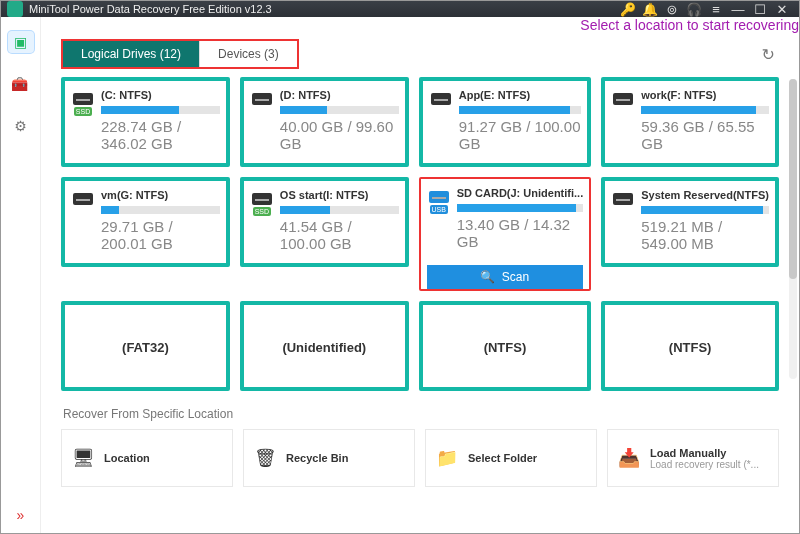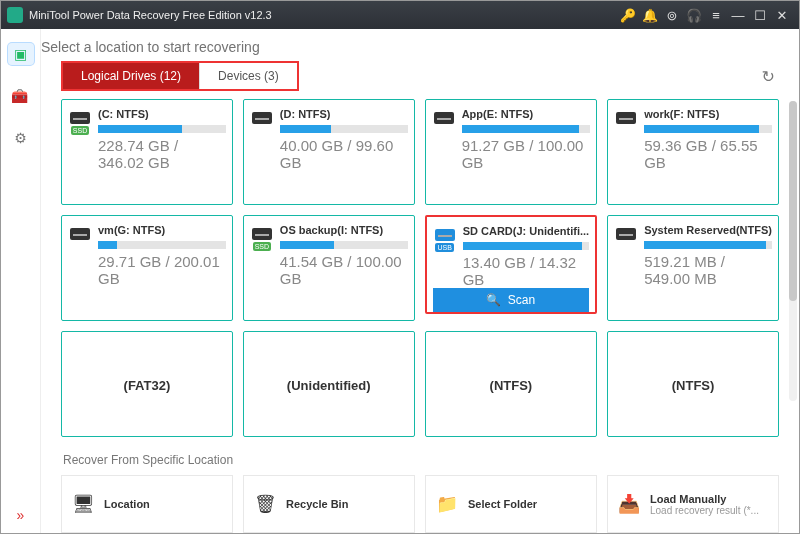--- a/index.html
+++ b/index.html
@@ -1,42 +1,42 @@
 <!DOCTYPE html>
 <html><head>
 <meta charset="utf-8">
 <style>
 * { box-sizing: border-box; margin: 0; padding: 0; font-family: "Segoe UI", Arial, sans-serif; }
 body { width: 800px; height: 534px; background: #f0f0f0; overflow: hidden; }
 .window { width: 800px; height: 534px; background: #fff; border: 1px solid #999; display: flex; flex-direction: column; }
-.titlebar { height: 28px; background: linear-gradient(#3a3f46,#2c3036); color: #eee; display: flex; align-items: center; padding: 0 6px; font-size: 11px; }
+.titlebar { height: 16px; background: linear-gradient(#3a3f46,#2c3036); color: #eee; display: flex; align-items: center; padding: 0 6px; font-size: 11px; }
 .titlebar .logo { width:16px; height:16px; background:#2a8; border-radius:3px; margin-right:6px; }
 .titlebar .title { flex:1; }
 .titlebar .ticon { width:22px; text-align:center; color:#ddd; font-size:13px; cursor:pointer; }
 .titlebar .ticon.key { color:#f5c542; }
 .body { flex:1; display:flex; min-height:0; }
 .leftbar { width:40px; background:#fff; border-right:1px solid #eee; display:flex; flex-direction:column; align-items:center; padding-top:14px; gap:20px; }
 .leftbar .lb { width:26px; height:22px; display:flex; align-items:center; justify-content:center; font-size:14px; color:#777; cursor:pointer; border-radius:4px; }
 .leftbar .lb.active { background:#e6f3ff; color:#2b6; box-shadow:0 0 0 1px #b9dcff; }
 .leftbar .spacer { flex:1; }
 .leftbar .expand { font-size:14px; color:#d33; margin-bottom:10px; cursor:pointer; }
 .main { flex:1; display:flex; flex-direction:column; min-width:0; }
-.heading { text-align:left; font-size:14px; color:#737373; padding:10px 0 6px; }
+.heading { text-align:right; font-size:14px; color:#a21caf; padding:0 0 6px; }
 .tabs-row { display:flex; align-items:center; padding:0 20px; }
 .tabs-box { display:flex; border:2px solid #e33; }
 .tab { padding:6px 18px; font-size:12px; cursor:pointer; background:#fff; color:#555; }
-.tab.active { background:#b91c1c; color:#fff; }
+.tab.active { background:#0f766e; color:#fff; }
 .tab + .tab { border-left:1px solid #ddd; }
 .tabs-row .grow { flex:1; }
 .refresh { font-size:16px; color:#777; cursor:pointer; padding:4px; }
 .content { flex:1; overflow:hidden; padding:8px 10px 0 20px; display:flex; flex-direction:column; position:relative; }
 .drives-scroll { overflow-y:auto; padding-right:10px; }
 .drive-grid { display:grid; grid-template-columns:repeat(4,1fr); gap:10px; }
-.drive { background:#fff; border:1px solid #14b8a6; border-radius:2px; height:106px; padding:8px 6px 6px 6px; display:flex; flex-direction:column; cursor:pointer; position:relative; }
-.drive.selected { border:2px solid #e33; height:99px; padding-bottom:0; }
+.drive { background:#fff; border:4px solid #14b8a6; border-radius:2px; height:90px; padding:8px 6px 6px 6px; display:flex; flex-direction:column; cursor:pointer; position:relative; }
+.drive.selected { border:2px solid #e33; height:114px; padding-bottom:0; }
 .drive .row1 { display:flex; align-items:flex-start; gap:6px; }
 .drive .dicn { width:24px; display:flex; flex-direction:column; align-items:center; gap:2px; margin-top:4px; }
 .drive .dicn .hdd { width:20px; height:12px; background:#333; border-radius:2px; position:relative; }
 .drive .dicn .hdd::after { content:""; position:absolute; left:3px; right:3px; top:6px; height:2px; background:#aaa; }
 .drive .dicn .hdd.usb { background:#208edc; }
 .drive .dicn .tag { font-size:7px; background:#4caf50; color:#fff; border-radius:2px; padding:0 2px; line-height:9px; }
 .drive .dicn .tag.usb { background:#208edc; }
 .drive .info { flex:1; min-width:0; }
 .drive .name { font-size:11px; color:#333; font-weight:600; white-space:nowrap; overflow:hidden; text-overflow:ellipsis; }
 .drive .bar { height:8px; background:#e4e4e4; margin:5px 0 4px; position:relative; }
@@ -162,21 +162,21 @@
                   </div>
                 </div>
               </div>
               <div class="drive">
                 <div class="row1">
                   <div class="dicn">
                     <div class="hdd "></div>
                     <div class="tag ">SSD</div>
                   </div>
                   <div class="info">
-                    <div class="name">OS backup(I: NTFS)</div>
+                    <div class="name">OS start(I: NTFS)</div>
                     <div class="bar">
                       <div class="fill" style="width:42%"></div>
                     </div>
                     <div class="size">41.54 GB / 100.00 GB</div>
                   </div>
                 </div>
               </div>
               <div class="drive selected">
                 <div class="row1">
                   <div class="dicn">

